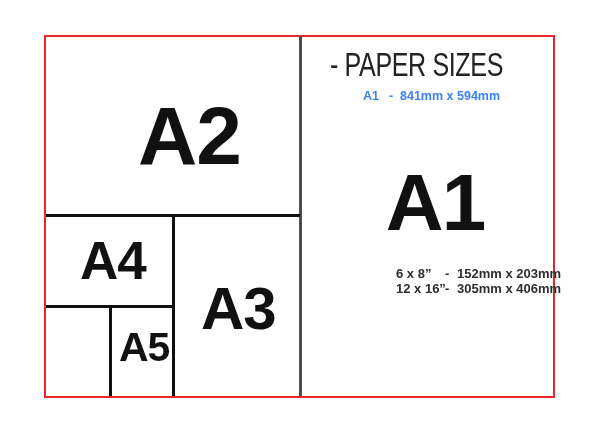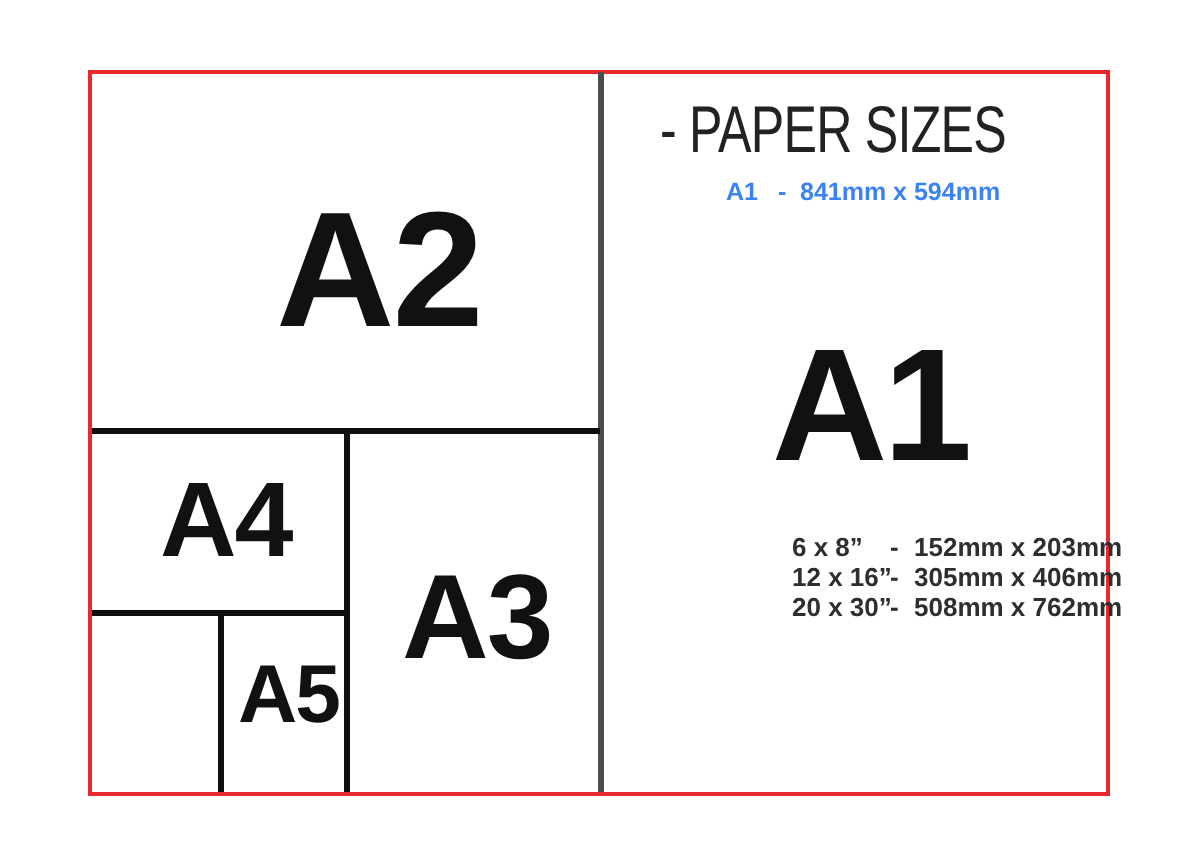--- a/index.html
+++ b/index.html
@@ -72,18 +72,15 @@
 
   <div class="featured">A1</div>
 
   <div class="inch-rows">
     <div class="inch-row">
       <span class="col-label">6 x 8”</span><span class="col-dash">-</span><span class="col-val">152mm x 203mm</span>
     </div>
     <div class="inch-row">
       <span class="col-label">12 x 16”</span><span class="col-dash">-</span><span class="col-val">305mm x 406mm</span>
     </div>
-    <div class="inch-row">
-      <span class="col-label">20 x 30”</span><span class="col-dash">-</span><span class="col-val">508mm x 762mm</span>
-    </div>
   </div>
 
 </div>
 
 </body></html>

